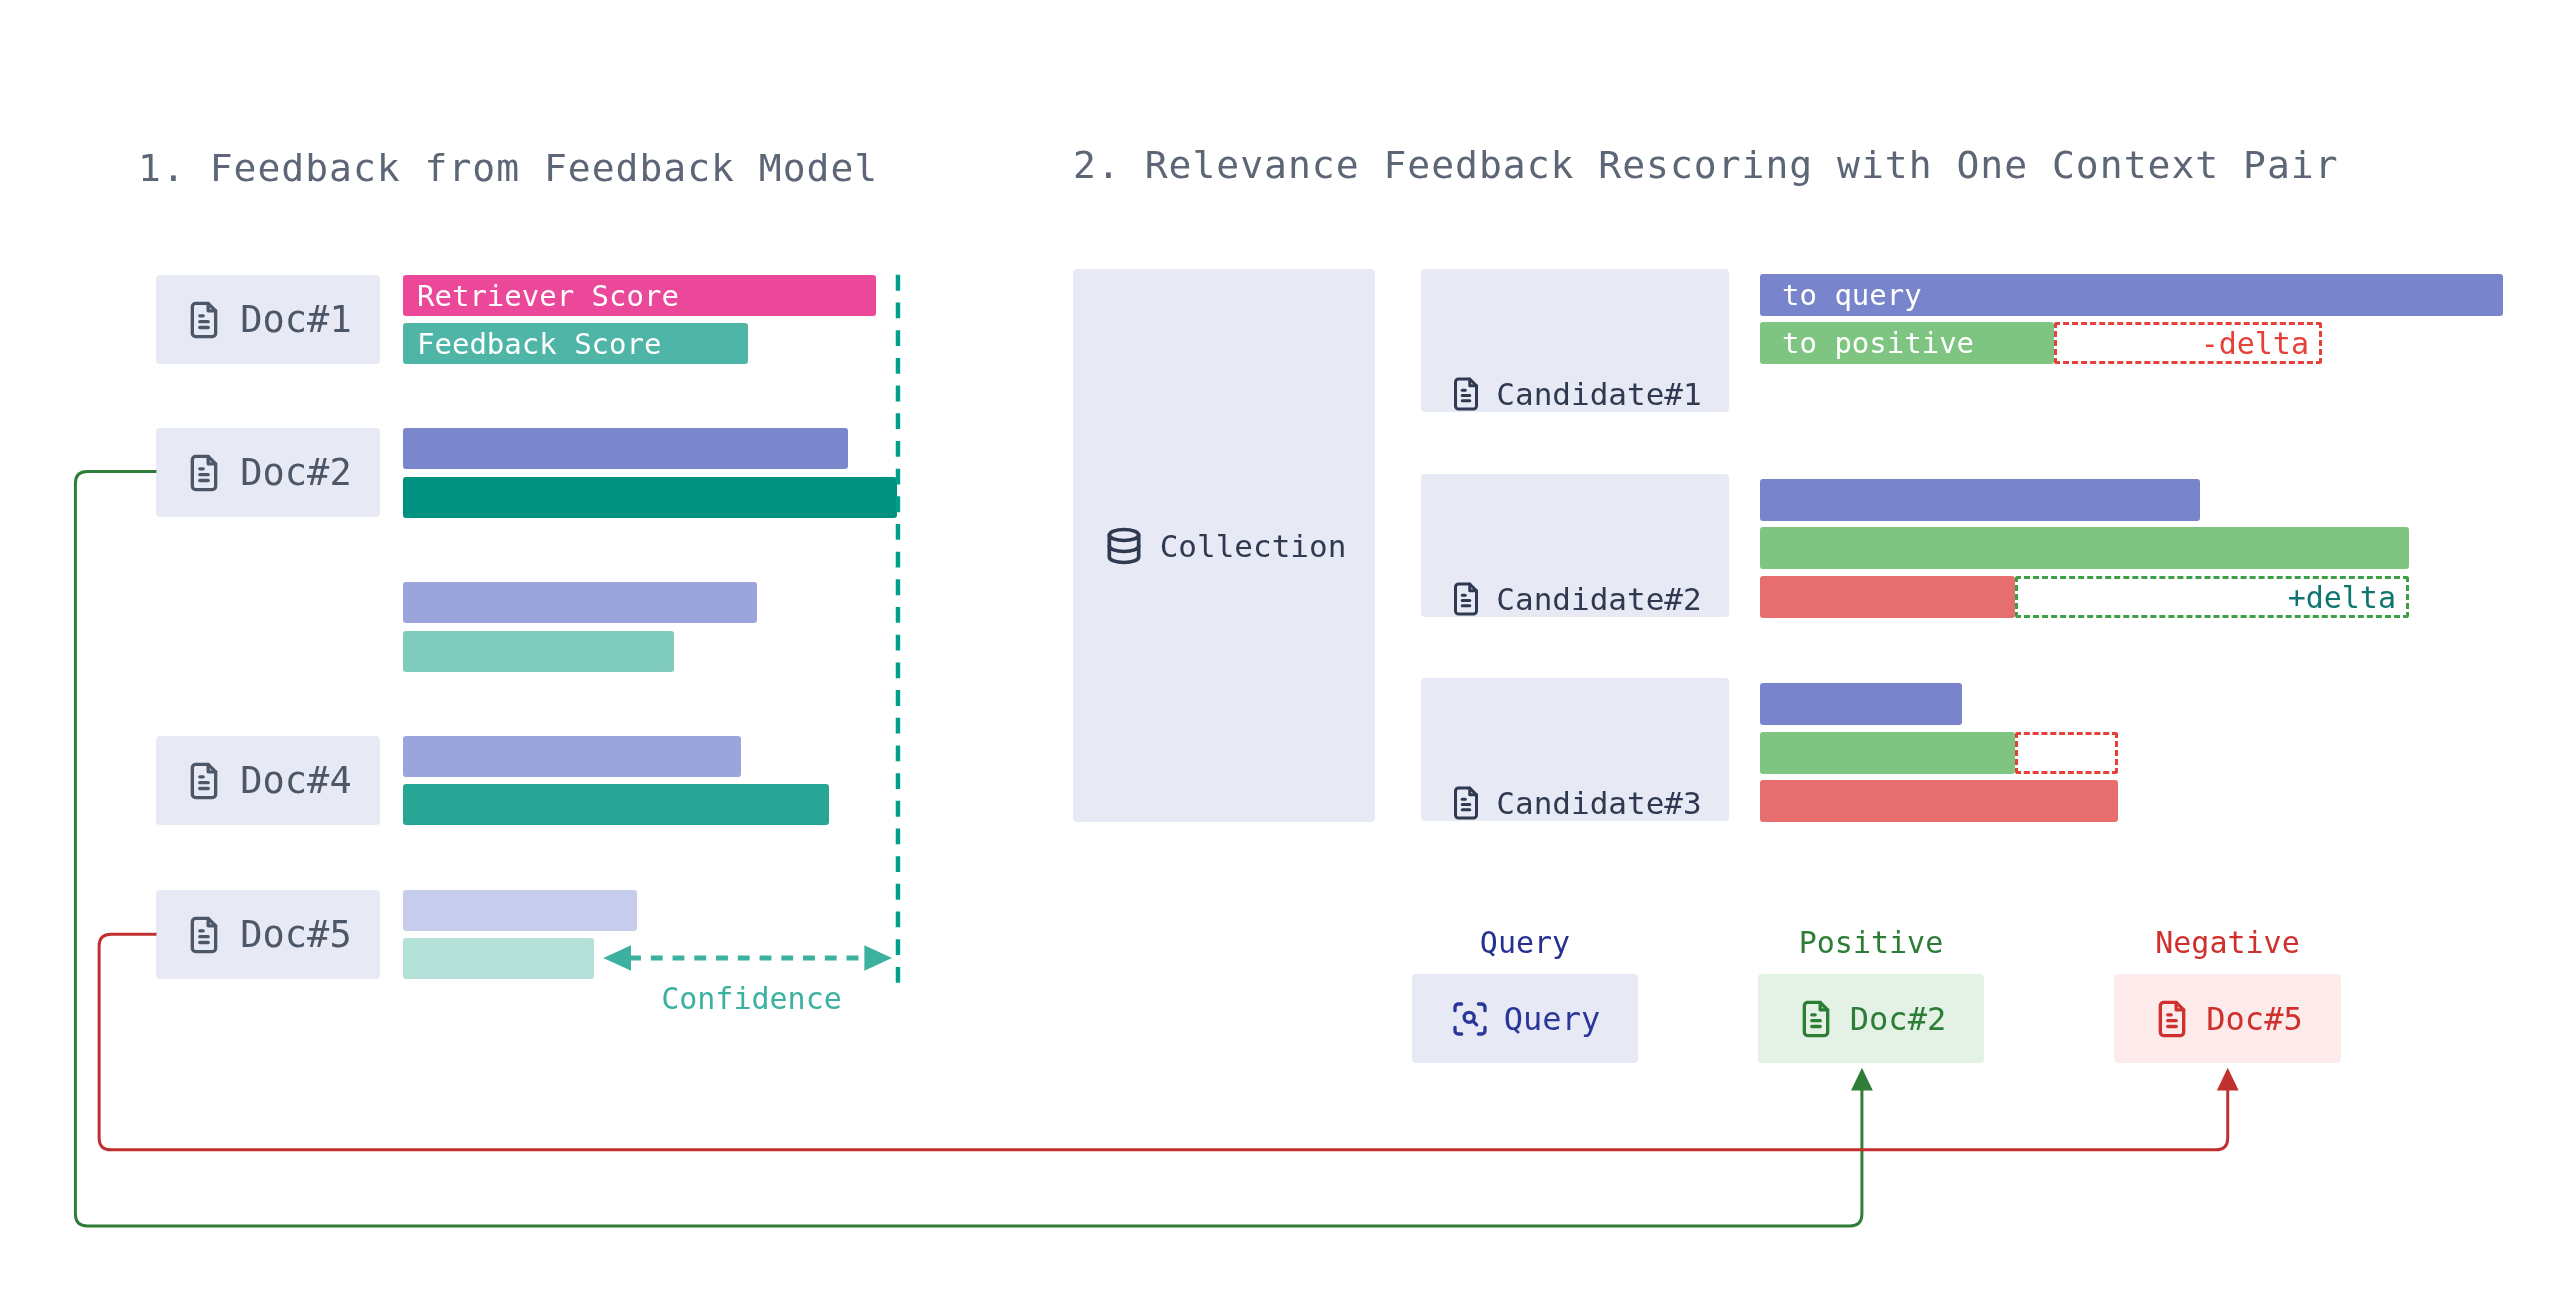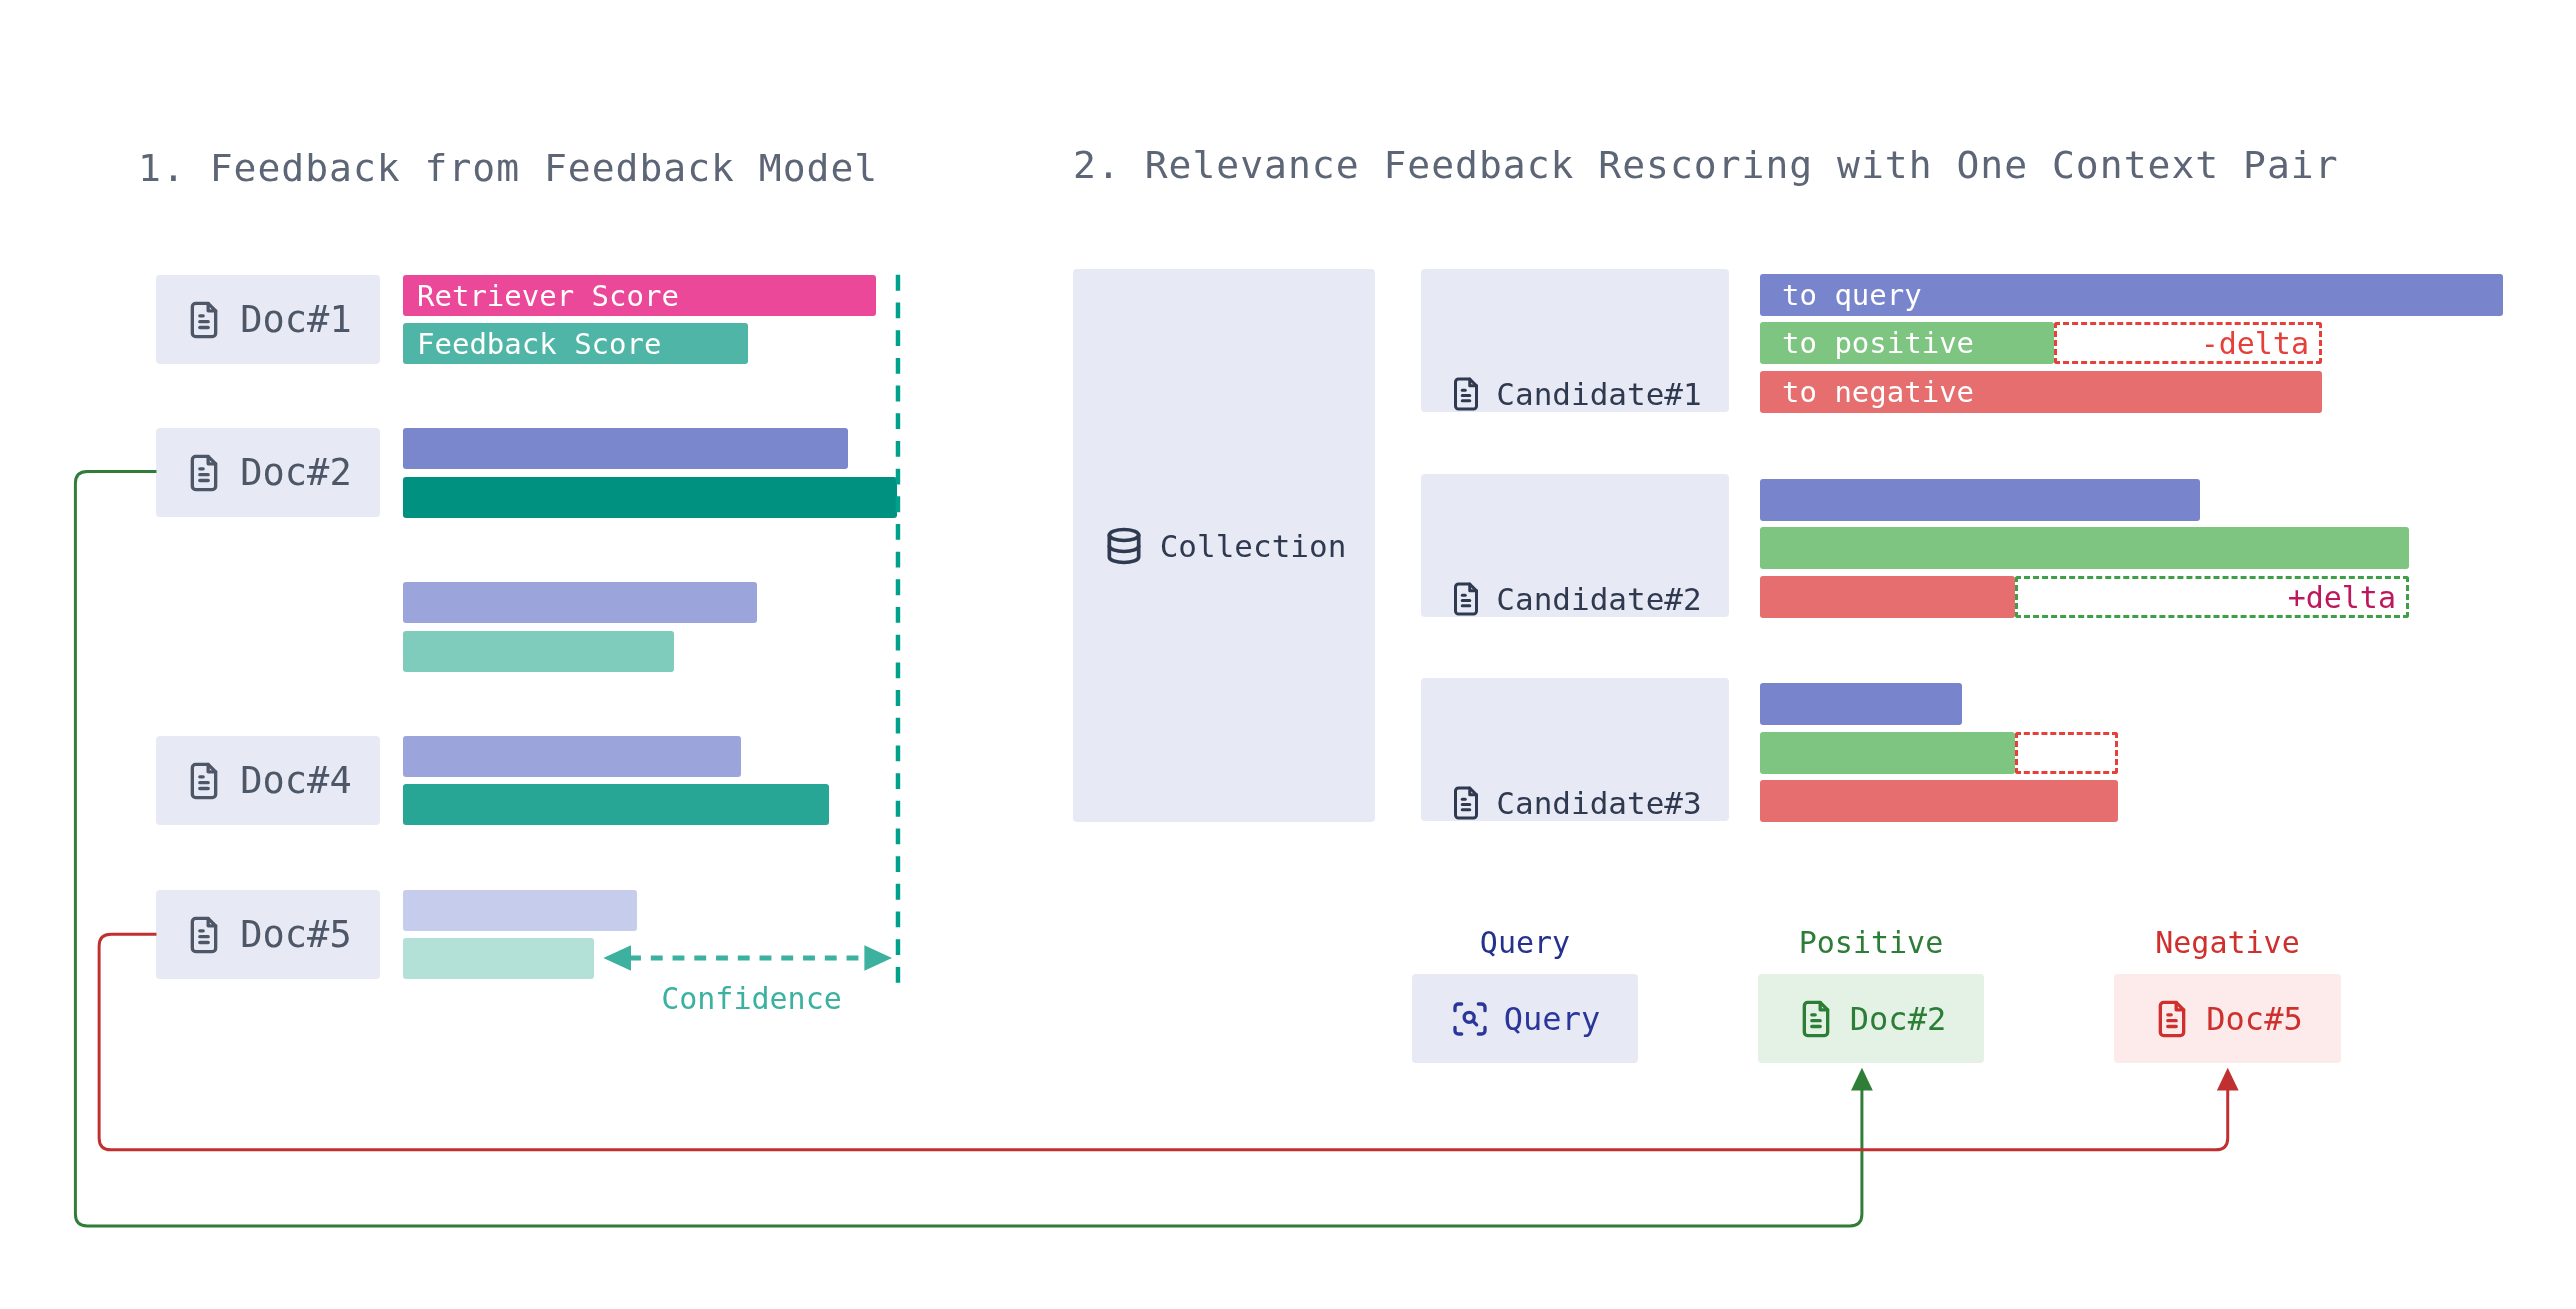--- a/index.html
+++ b/index.html
@@ -39,21 +39,21 @@
   }
   .bar-query{background:#7884cb;}
   .bar-positive{background:#7dc581;}
   .bar-negative{background:#e66e6e;}
   .delta-rect{
     position:absolute;height:42px;box-sizing:border-box;border-radius:3px;
     display:flex;align-items:center;justify-content:flex-end;padding-right:10px;
     font-size:30px;white-space:nowrap;background:transparent;
   }
   .delta-red{border:3px dashed #e5403a;color:#e5403a;}
-  .delta-green{border:3px dashed #3f9f46;color:#be185d;}
+  .delta-green{border:3px dashed #3f9f46;color:#0f766e;}
   
   .pair-heading{position:absolute;top:925px;text-align:center;font-size:30px;white-space:nowrap;}
   .pair-box{
     position:absolute;top:974px;height:89px;border-radius:4px;
     display:flex;align-items:center;justify-content:center;gap:14px;font-size:32px;box-sizing:border-box;
   }
   .pair-box .ic{width:40px;height:40px;flex:0 0 auto;}
   .q-head{color:#25318f;} .p-head{color:#2c7d36;} .n-head{color:#cf302e;}
   .q-box{left:1412px;width:226px;background:#e7eaf4;color:#2a3699;}
   .p-box{left:1758px;width:226px;background:#e4f2e5;color:#2c7d36;}
@@ -160,23 +160,20 @@
         </svg>
       </span>
     <span>Candidate#1</span>
   </div>
   <div class="rbar bar-query" style="top: 274px; width: 743px;">
     <span>to query</span>
     </div>
   <div class="rbar bar-positive" style="top: 322px; width: 294px;">
     <span>to positive</span>
     </div>
-  <div class="rbar bar-negative" style="top: 371px; width: 562px;">
-    <span>to negative</span>
-    </div>
   <div class="delta-rect delta-red" style="top: 322px; left: 2054px; width: 268px;">
     <span>-delta</span>
     </div>
 
   <div class="cand-box" style="top:474px">
     <span class="ic">
         <svg viewBox="0 0 24 24" fill="none" stroke="currentColor" stroke-width="2" stroke-linecap="round" stroke-linejoin="round">
           <path d="M14.5 2H7a2 2 0 0 0-2 2v16a2 2 0 0 0 2 2h10a2 2 0 0 0 2-2V6.5L14.5 2z"></path>
           <path d="M14.5 2v4.5H19"></path>
           <path d="M9.5 9.5h2"></path>

